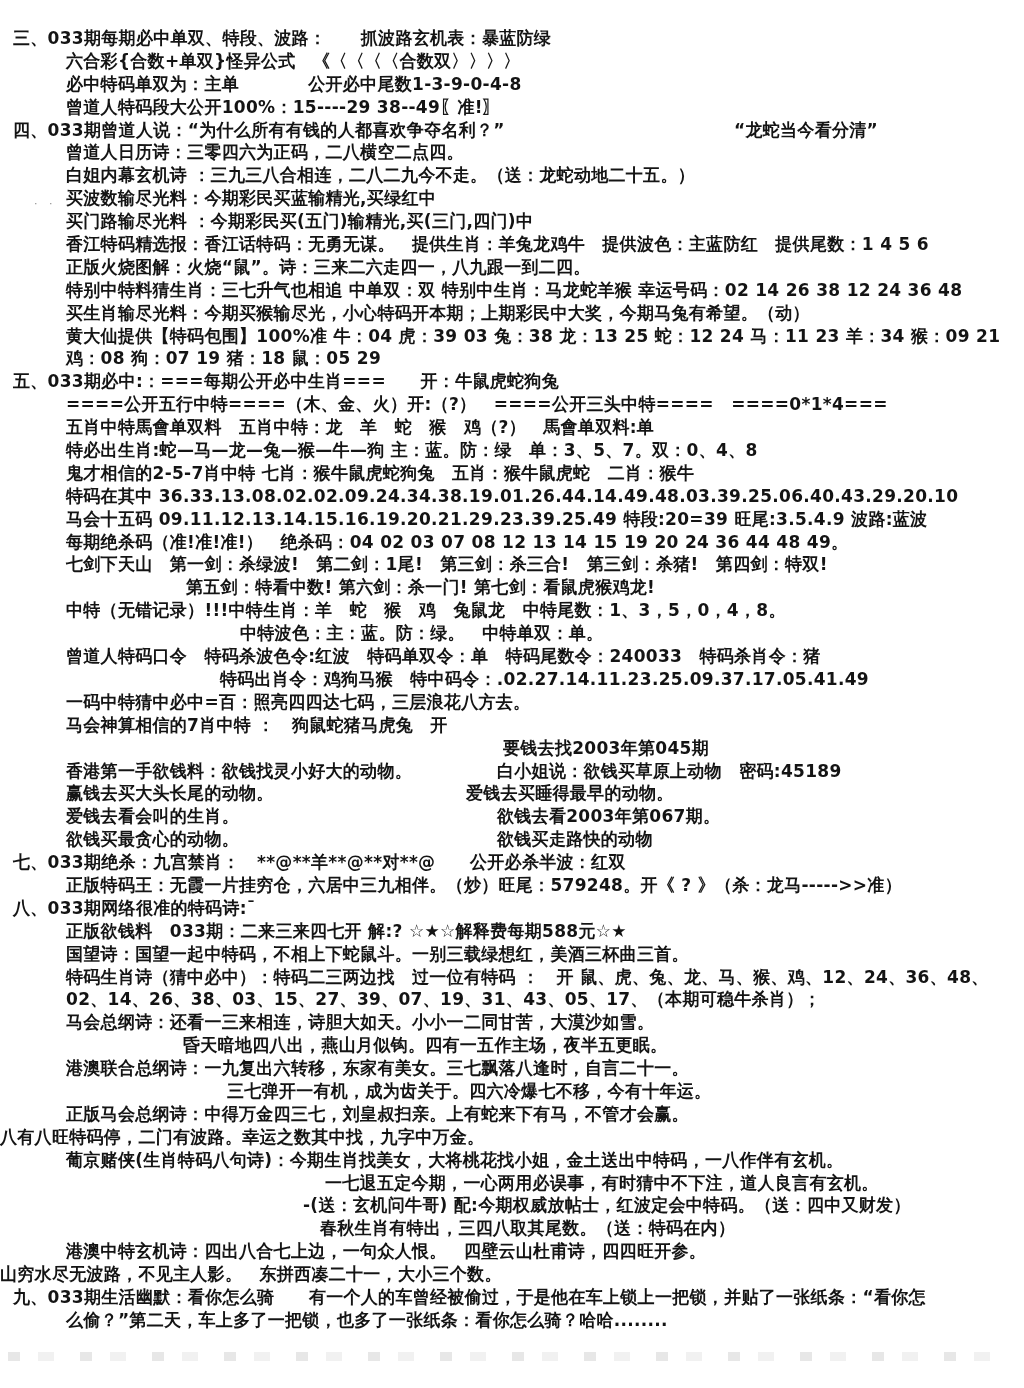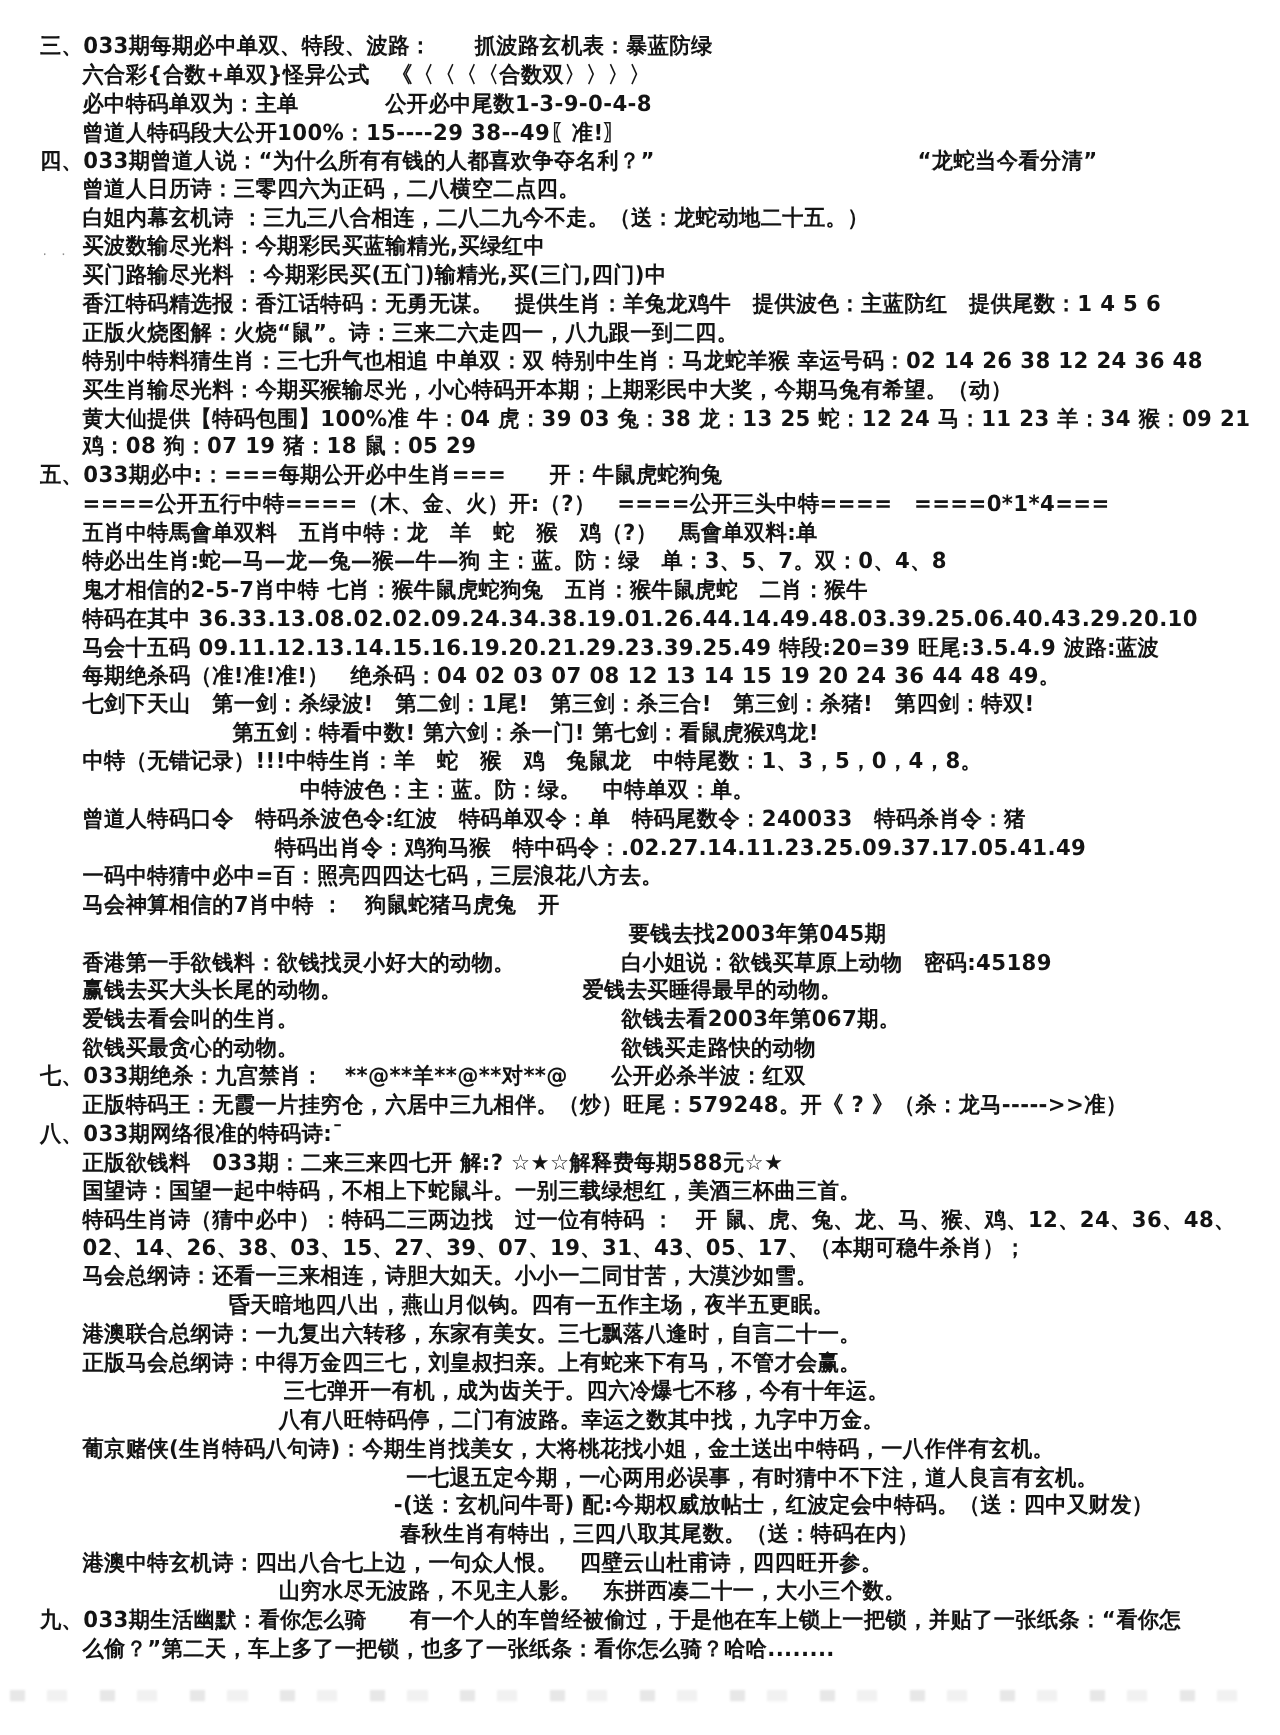--- a/index.html
+++ b/index.html
@@ -6,29 +6,29 @@
   body{
     width:1024px;height:1388px;overflow:hidden;background:#ffffff;
     font-family:"DejaVu Sans","Liberation Sans",sans-serif;
     font-weight:700;font-size:17px;color:#141414;letter-spacing:.3px;
     position:relative;
   }
   .doc{position:absolute;top:26px;left:0;width:1024px;}
   .line{position:relative;height:22.9px;line-height:22.9px;white-space:pre;}
   .line span{display:inline-block;transform:scaleY(1.04);transform-origin:top left;}
   .col2{position:absolute;top:0;}
-  .ind-a{padding-left:32px;}   
+  .ind-a{padding-left:13px;}   
   .ind-b{padding-left:66px;}   
   .ind-c{padding-left:183px;}
   .ind-d{padding-left:186px;}
   .ind-e{padding-left:220px;}
-  .ind-f{padding-left:223px;}
+  .ind-f{}
   .ind-g{padding-left:227px;}
   .ind-h{padding-left:240px;}
-  .ind-j{padding-left:303px;margin-left:12px;}
+  .ind-j{padding-left:303px;}
   .ind-k{padding-left:320px;}
   .ind-m{padding-left:325px;}
   .margin-dots{
     position:absolute;left:34px;top:197px;color:#8f8f8f;
     font-size:11px;letter-spacing:4px;font-weight:400;
   }
   .bottom-artifact{
     position:absolute;left:8px;top:1352px;width:1005px;height:9px;
     background:repeating-linear-gradient(90deg,
       rgba(140,140,140,.38) 0 12px, rgba(0,0,0,0) 12px 30px,
@@ -79,22 +79,22 @@
     <div class="line ind-a"><span>七、033期绝杀：九宫禁肖：　**@**羊**@**对**@　　公开必杀半波：红双</span></div>
     <div class="line ind-b"><span>正版特码王：无霞一片挂穷仓，六居中三九相伴。（炒）旺尾：579248。开《 ? 》（杀：龙马-----&gt;&gt;准）</span></div>
     <div class="line ind-a"><span>八、033期网络很准的特码诗:¯</span></div>
     <div class="line ind-b"><span>正版欲钱料　033期：二来三来四七开 解:? ☆★☆解释费每期588元☆★</span></div>
     <div class="line ind-b"><span>国望诗：国望一起中特码，不相上下蛇鼠斗。一别三载绿想红，美酒三杯曲三首。</span></div>
     <div class="line ind-b"><span>特码生肖诗（猜中必中）：特码二三两边找　过一位有特码 ：　开 鼠、虎、兔、龙、马、猴、鸡、12、24、36、48、</span></div>
     <div class="line ind-b"><span>02、14、26、38、03、15、27、39、07、19、31、43、05、17、（本期可稳牛杀肖）；</span></div>
     <div class="line ind-b"><span>马会总纲诗：还看一三来相连，诗胆大如天。小小一二同甘苦，大漠沙如雪。</span></div>
     <div class="line ind-c"><span>昏天暗地四八出，燕山月似钩。四有一五作主场，夜半五更眠。</span></div>
     <div class="line ind-b"><span>港澳联合总纲诗：一九复出六转移，东家有美女。三七飘落八逢时，自言二十一。</span></div>
+    <div class="line ind-g"><span>三七弹开一有机，成为齿关于。四六冷爆七不移，今有十年运。</span></div>
     <div class="line ind-b"><span>正版马会总纲诗：中得万金四三七，刘皇叔扫亲。上有蛇来下有马，不管才会赢。</span></div>
-    <div class="line ind-g"><span>三七弹开一有机，成为齿关于。四六冷爆七不移，今有十年运。</span></div>
     <div class="line ind-f"><span>八有八旺特码停，二门有波路。幸运之数其中找，九字中万金。</span></div>
     <div class="line ind-b"><span>葡京赌侠(生肖特码八句诗)：今期生肖找美女，大将桃花找小姐，金土送出中特码，一八作伴有玄机。</span></div>
     <div class="line ind-m"><span>一七退五定今期，一心两用必误事，有时猜中不下注，道人良言有玄机。</span></div>
     <div class="line ind-j"><span>-(送：玄机问牛哥) 配:今期权威放帖士，红波定会中特码。（送：四中又财发）</span></div>
     <div class="line ind-k"><span>春秋生肖有特出，三四八取其尾数。（送：特码在内）</span></div>
     <div class="line ind-b"><span>港澳中特玄机诗：四出八合七上边，一句众人恨。　四壁云山杜甫诗，四四旺开参。</span></div>
     <div class="line ind-f"><span>山穷水尽无波路，不见主人影。　东拼西凑二十一，大小三个数。</span></div>
     <div class="line ind-a"><span>九、033期生活幽默：看你怎么骑　　有一个人的车曾经被偷过，于是他在车上锁上一把锁，并贴了一张纸条：“看你怎</span></div>
     <div class="line ind-b"><span>么偷？”第二天，车上多了一把锁，也多了一张纸条：看你怎么骑？哈哈........</span></div>
   </div>

